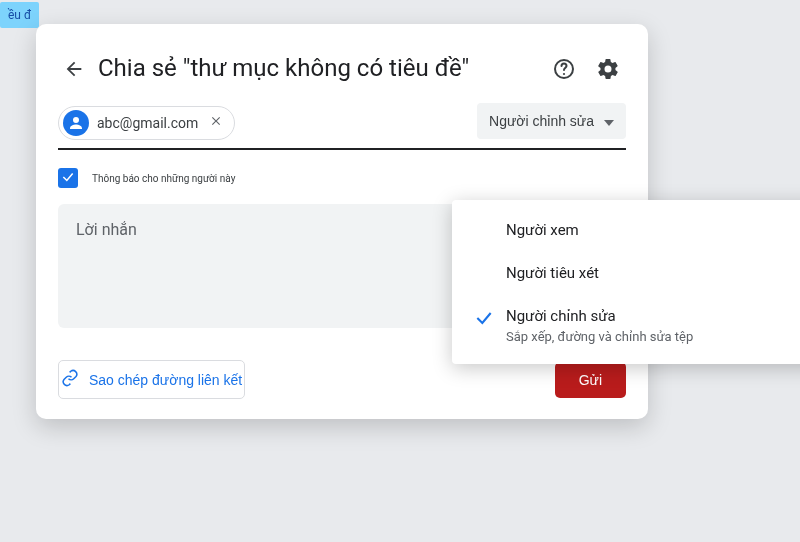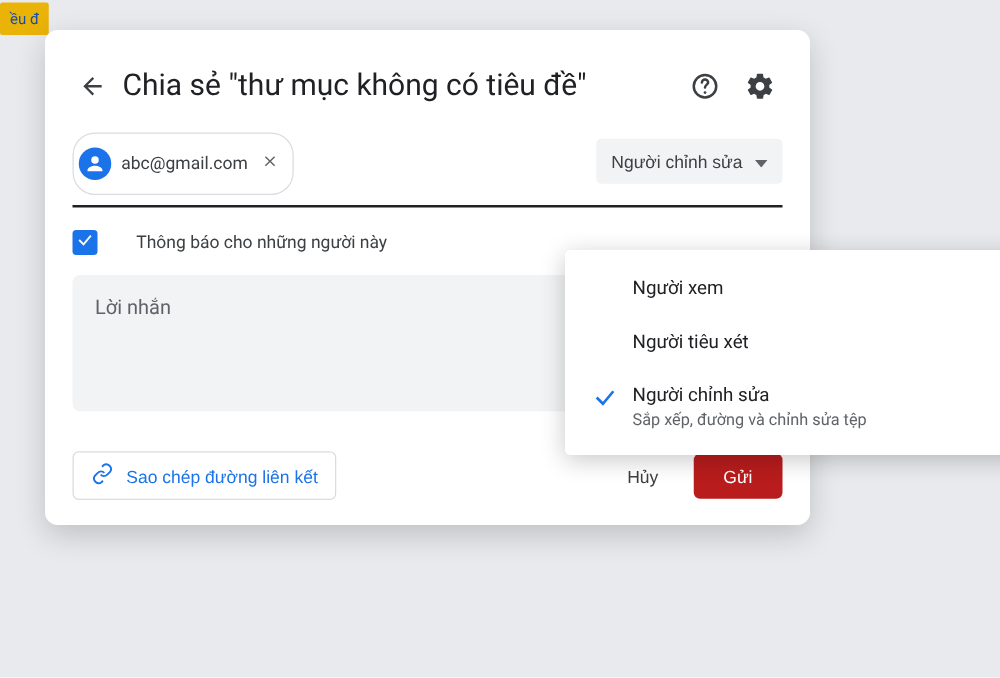--- a/index.html
+++ b/index.html
@@ -9,21 +9,21 @@
     height: 542px;
     background: #e8eaed;
     font-family: Roboto, "Helvetica Neue", Arial, sans-serif;
     position: relative;
     overflow: hidden;
   }
   .bg-chip {
     position: absolute;
     top: 2px;
     left: 0;
-    background: #eab308;
+    background: #7dd3fc;
     color: #174ea6;
     font-size: 12px;
     padding: 6px 8px;
     border-radius: 2px;
   }
   .dialog {
     position: absolute;
     top: 24px;
     left: 36px;
     width: 612px;
@@ -74,21 +74,21 @@
     gap: 10px;
     padding: 2px 0 8px 0;
   }
   .email-chip {
     display: inline-flex;
     align-items: center;
     gap: 8px;
     border: 1px solid #dadce0;
     background: #fff;
     border-radius: 18px;
-    height: 50px;
+    height: 34px;
     padding: 0 8px 0 4px;
     font-size: 14px;
     color: #3c4043;
   }
   .avatar {
     width: 26px; height: 26px;
     border-radius: 50%;
     background: #1a73e8;
     display: flex; align-items: center; justify-content: center;
   }
@@ -114,38 +114,38 @@
     font-weight: 500;
     display: inline-flex;
     align-items: center;
     gap: 10px;
     cursor: pointer;
     margin-top: -4px;
   }
   .notify-row {
     display: flex;
     align-items: center;
-    gap: 31px;
+    gap: 14px;
     margin: 18px 22px 0 22px;
-    font-size: 14px;
+    font-size: 10px;
     color: #3c4043;
   }
   .checkbox {
     width: 20px; height: 20px;
     background: #1a73e8;
     border-radius: 3px;
     display: flex; align-items: center; justify-content: center;
     cursor: pointer;
   }
   .checkbox svg { stroke: #fff; fill: none; stroke-width: 2.6; }
   .message-box {
     margin: 16px 22px 0 22px;
     background: #f1f3f4;
     border-radius: 6px;
-    height: 109px;
+    height: 124px;
     padding: 14px 16px;
   }
   .message-box textarea {
     width: 100%; height: 100%;
     border: none; background: transparent;
     resize: none; outline: none;
     font-family: inherit;
     font-size: 16px;
     color: #3c4043;
   }
@@ -156,21 +156,21 @@
     padding: 0 22px;
     margin-top: 32px;
   }
   .copy-link {
     display: inline-flex;
     align-items: center;
     gap: 10px;
     border: 1px solid #dadce0;
     background: #fff;
     border-radius: 5px;
-    padding: 8px 14px;
+    padding: 8px 2px;
     font-size: 14px;
     color: #1a73e8;
     font-weight: 500;
     cursor: pointer;
     justify-content: space-between;
   }
   .copy-link svg { stroke: #1a73e8; fill: none; stroke-width: 2; }
   .footer .spacer { flex: 1; }
   .cancel-btn {
     border: none; background: transparent;
@@ -296,21 +296,20 @@
     <button class="copy-link">
       <span>
         <svg width="18" height="18" viewBox="0 0 24 24">
             <path d="M10 13a5 5 0 007 0l3-3a5 5 0 00-7-7l-1.5 1.5"></path>
             <path d="M14 11a5 5 0 00-7 0l-3 3a5 5 0 007 7l1.5-1.5"></path>
           </svg>
       </span>
       <span>Sao chép đường liên kết</span>
     </button>
     <div class="spacer"></div>
-    <button class="cancel-btn">Hủy</button>
     <button class="send-btn">Gửi</button>
   </div>
 
 </div>
 
 <div class="dropdown">
   <div class="drop-item">
     <span class="check-col"></span>
     <span class="drop-main">
       <span class="drop-label">Người xem</span>

